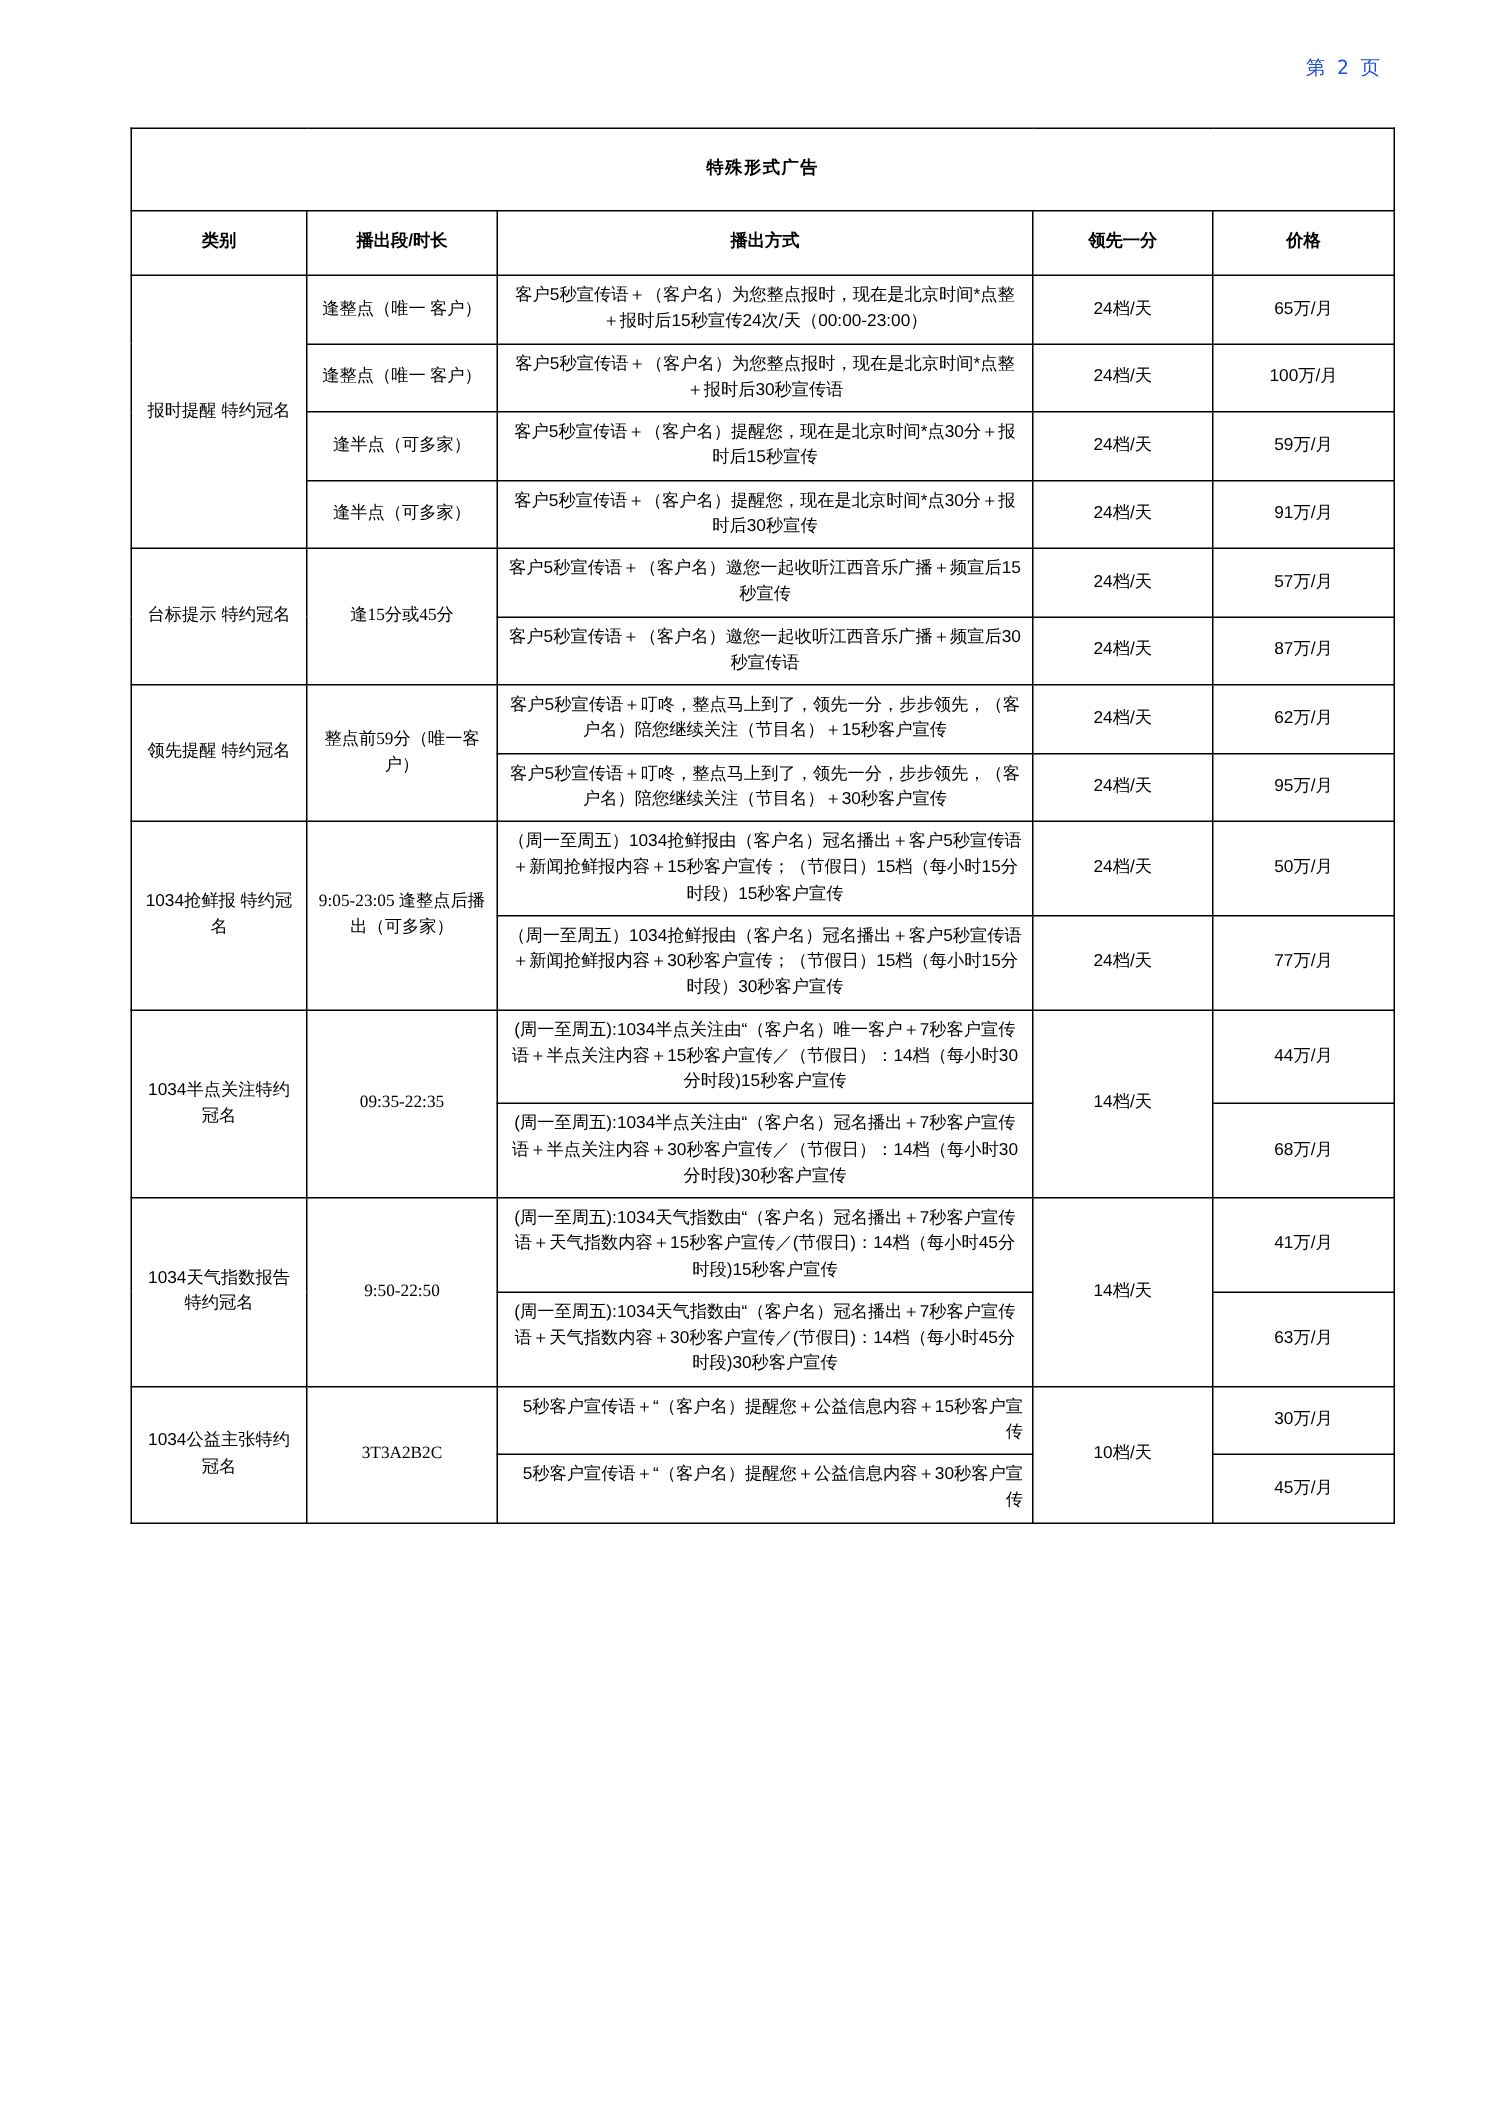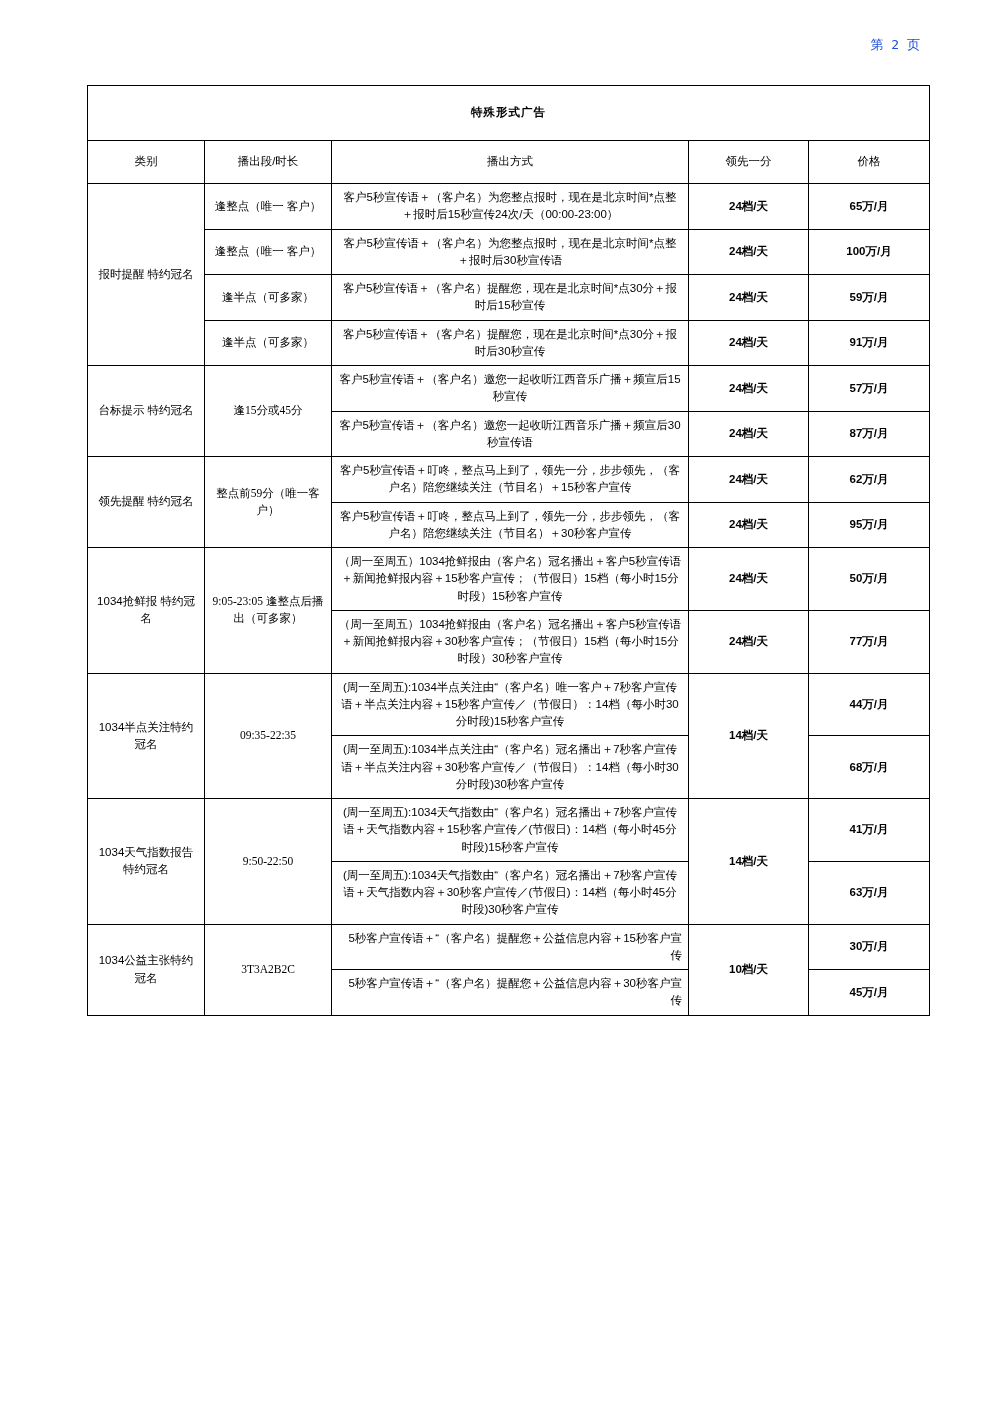--- a/index.html
+++ b/index.html
@@ -69,21 +69,21 @@
   }
   .title-cell {
     font-size: 17px;
     font-weight: bold;
     height: 44px;
     letter-spacing: 1px;
   }
   .col-head {
     font-size: 12px;
     height: 32px;
-    font-weight: normal;
+    font-weight: bold;
   }
   .cat-cell {
     font-size: 12px;
     line-height: 1.6;
     padding: 4px 8px;
   }
   .seg-cell {
     font-size: 11.5px;
     line-height: 1.6;
     font-family: Liberation Serif, serif;
@@ -92,21 +92,20 @@
     text-align: left;
     font-size: 11.5px;
     line-height: 1.65;
     padding: 7px 10px;
   }
   .way-cell.center {
     text-align: right;
   }
   .times-cell, .price-cell {
     font-size: 11.5px;
-    font-weight: bold;
   }
   .c1 { width: 117px; }
   .c2 { width: 127px; }
   .c3 { width: 357px; }
   .c4 { width: 120px; }
   .c5 { width: 121px; }
 </style>
 </head>
 <body>
 

